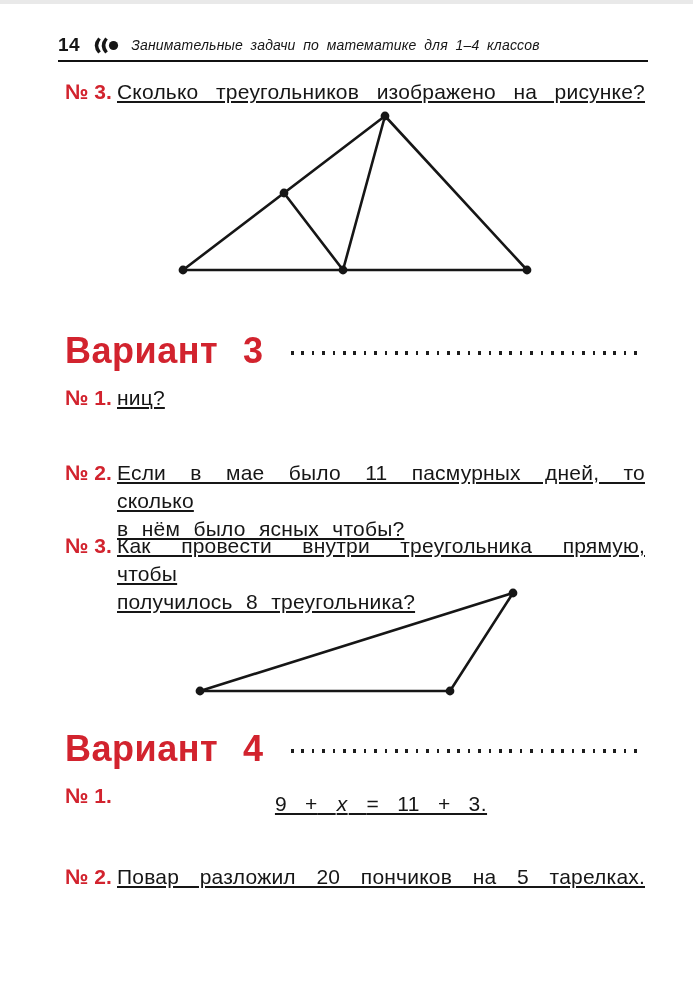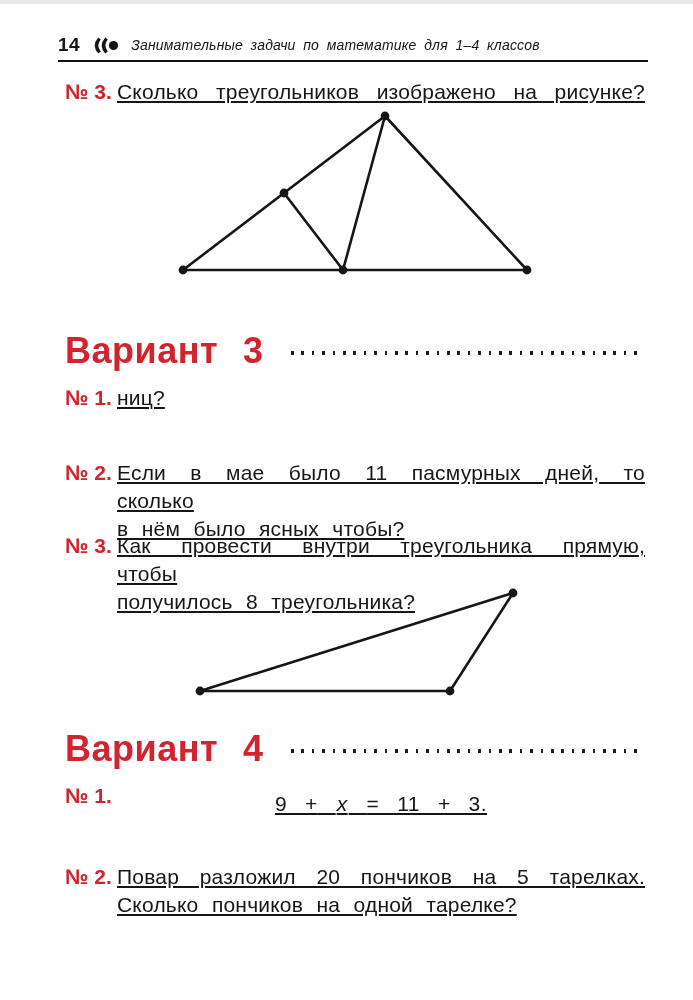--- a/index.html
+++ b/index.html
@@ -150,17 +150,16 @@
     <span class="qnum">№ 1.</span>
     <div class="qtext">
       <div class="line eq"><span>9 +</span> <span class="it">x</span> <span>= 11 + 3.</span></div>
     </div>
   </div>
 
   <div class="q" style="top:859px">
     <span class="qnum">№ 2.</span>
     <div class="qtext">
       <div class="line just">Повар разложил 20 пончиков на 5 тарелках.</div>
-      <div class="line">Сколько пончиков на одной тарелке?</div>
     </div>
   </div>
 
 </div>
 
 </body></html>

